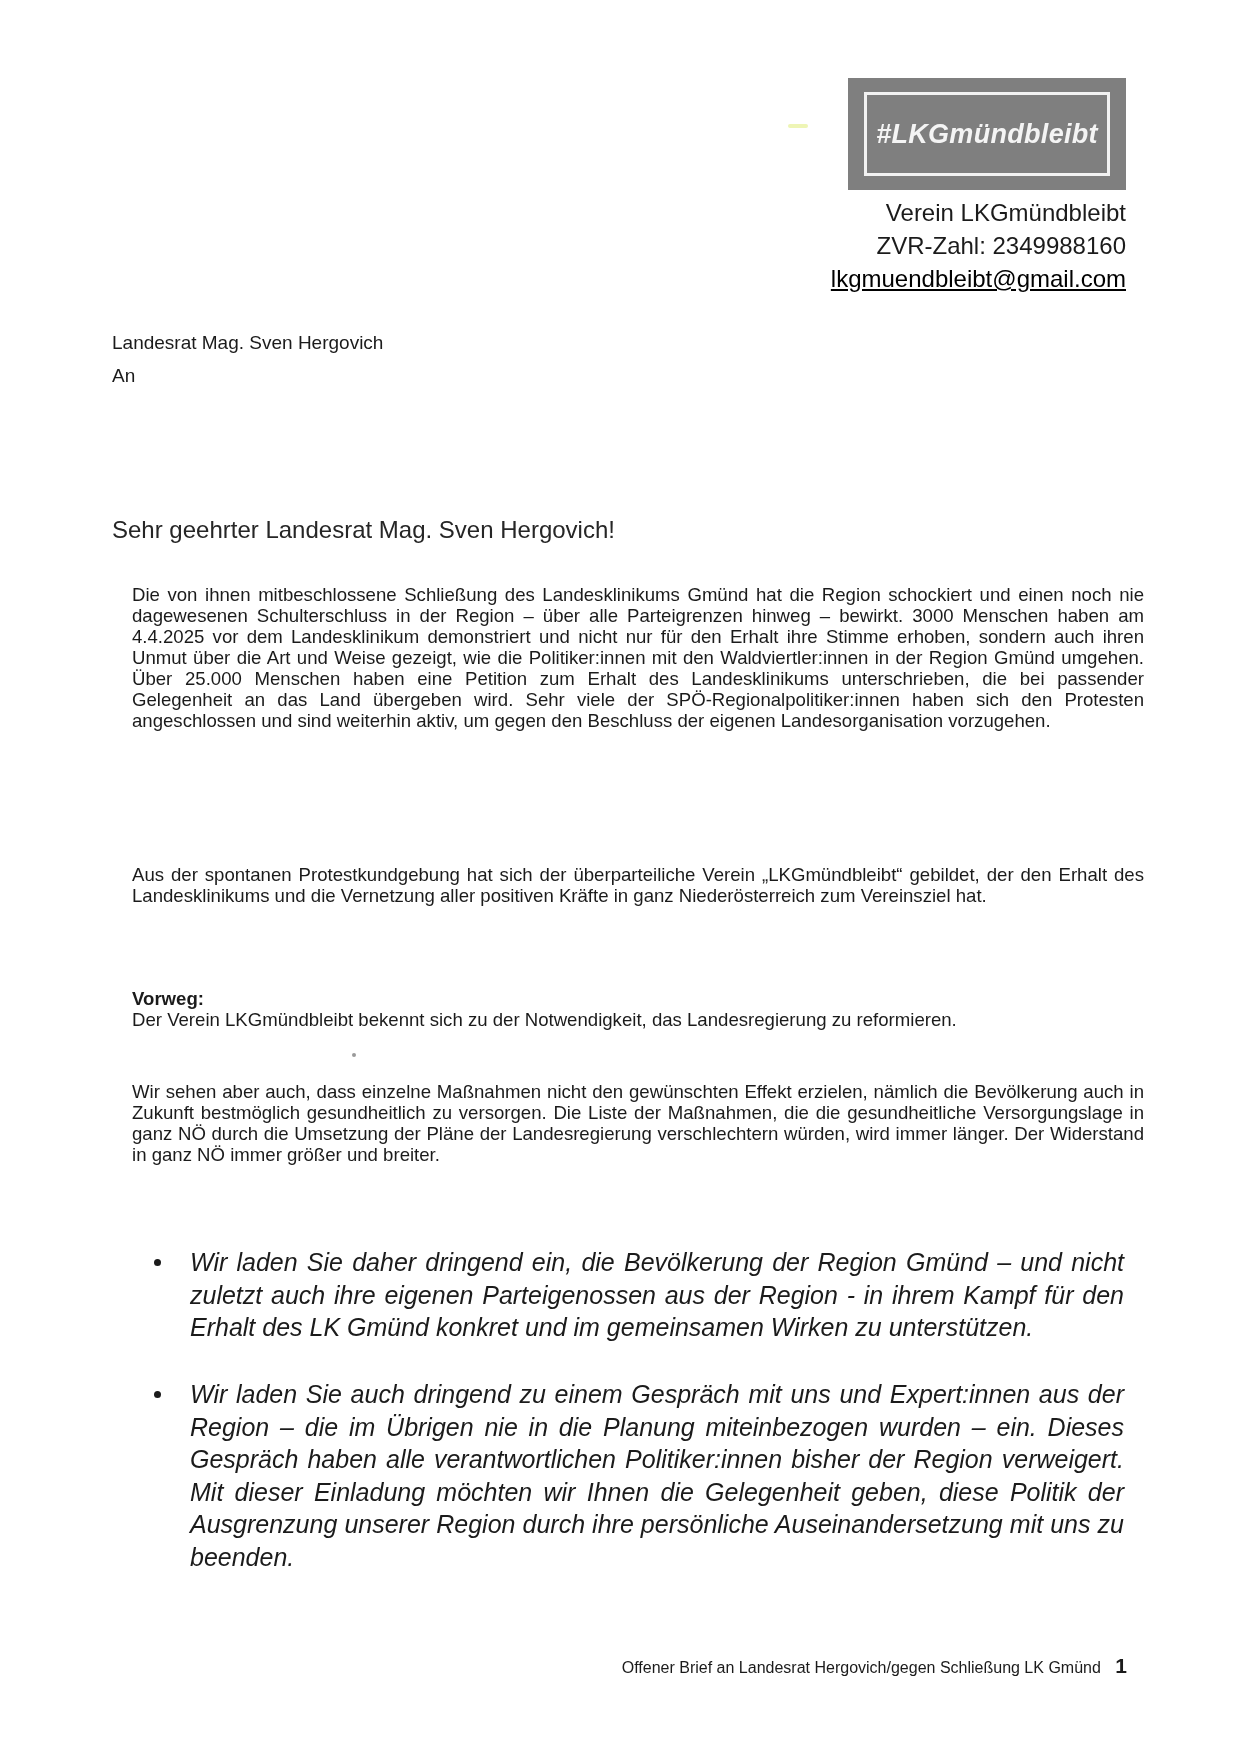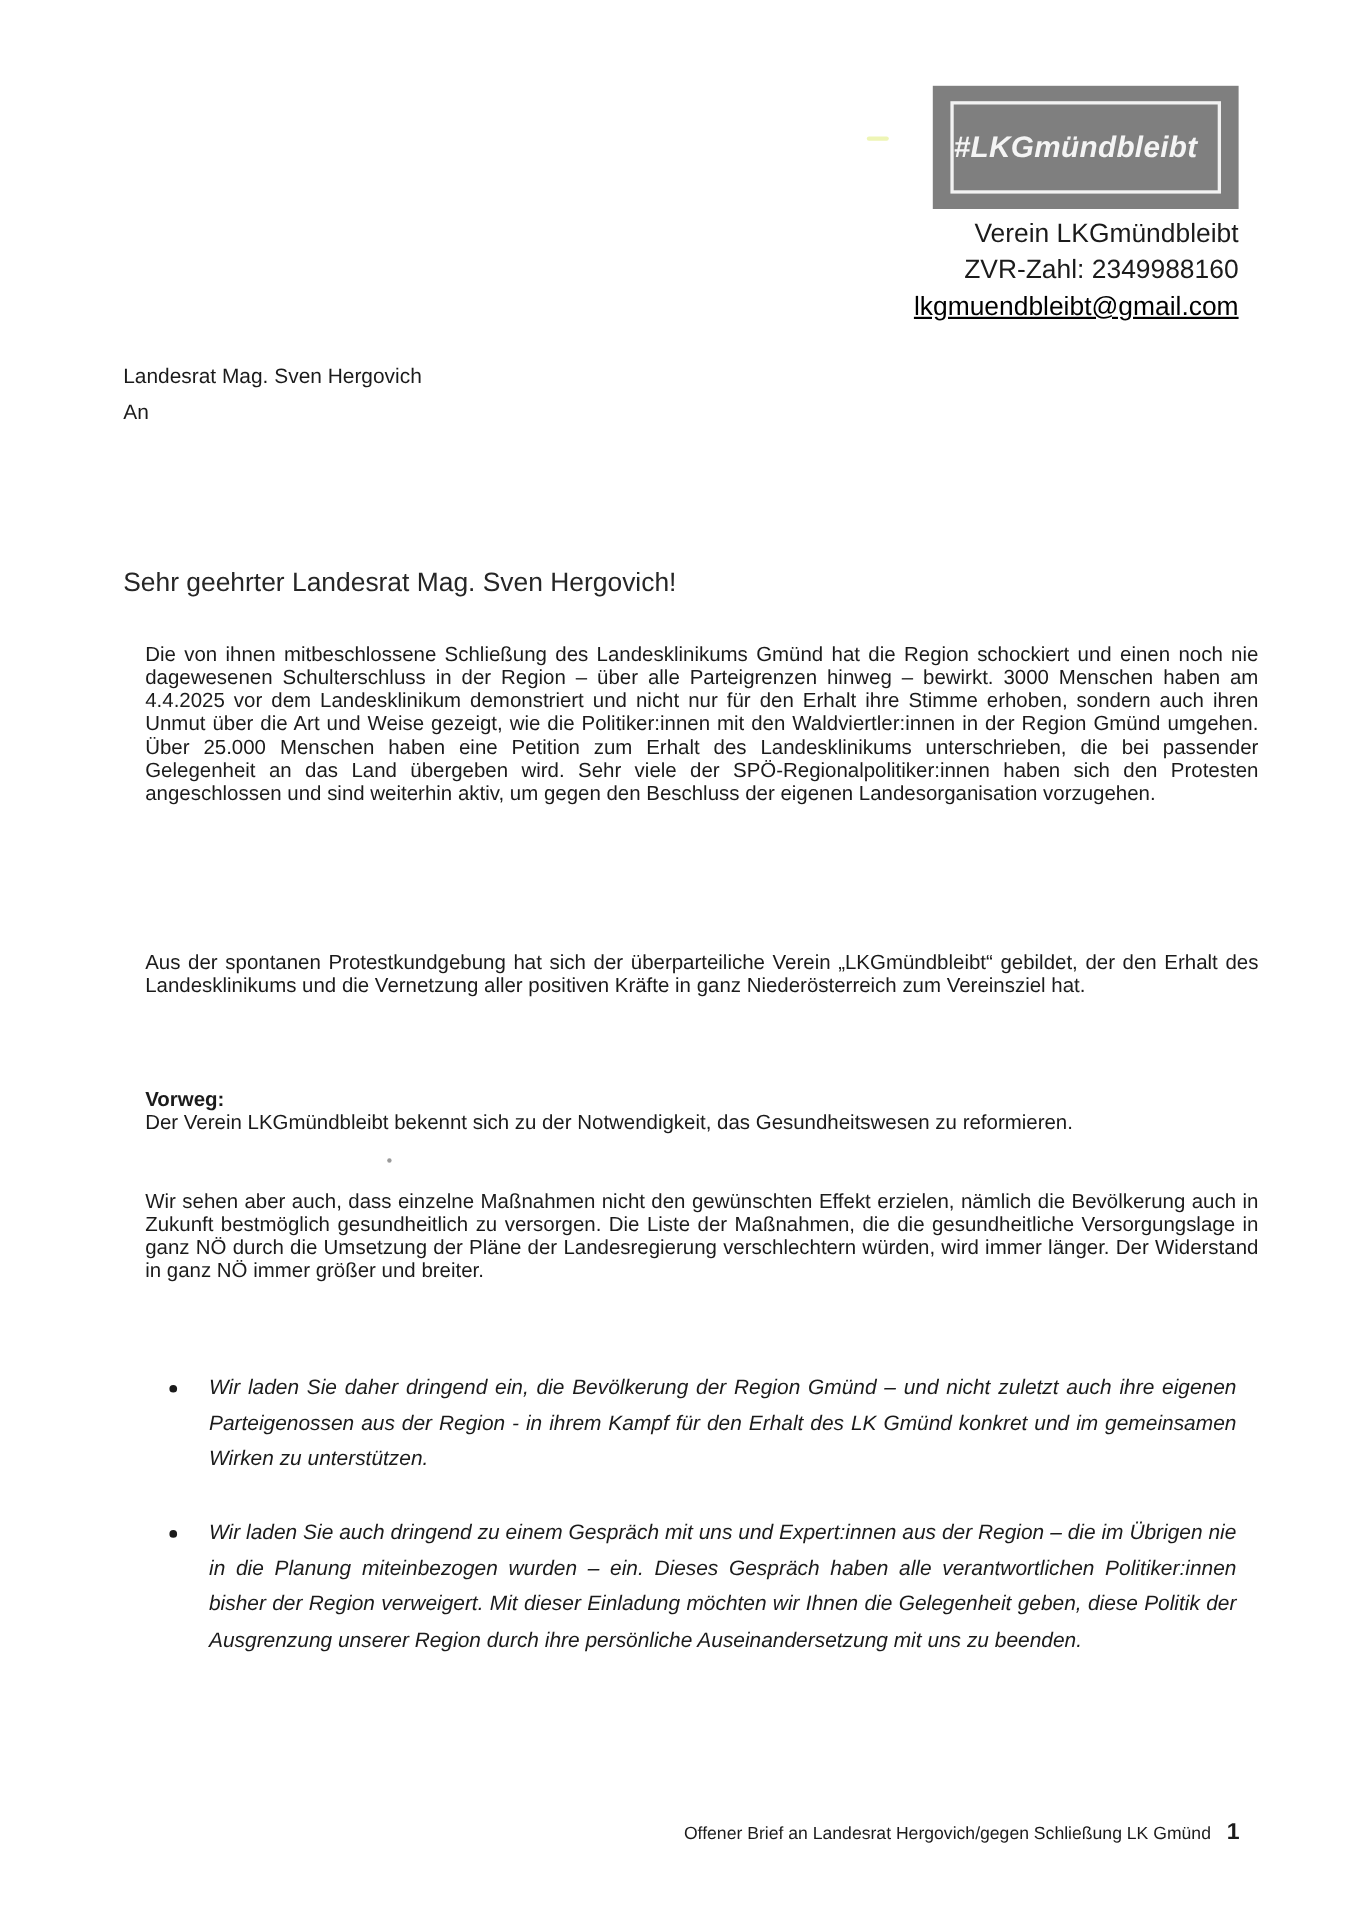--- a/index.html
+++ b/index.html
@@ -8,21 +8,21 @@
     font-family: "Liberation Sans", "DejaVu Sans", sans-serif;
     color: #1b1b1b;
   }
   .logo {
     position: absolute; left: 848px; top: 78px; width: 278px; height: 112px;
     background: #7f7f7f; box-sizing: border-box;
   }
   .logo-inner {
     position: absolute; left: 16px; top: 14px; right: 16px; bottom: 14px;
     border: 3px solid #f2f2f2; box-sizing: border-box;
-    display: flex; align-items: center; 
+    display: flex; align-items: center; justify-content: center;
   }
   .logo-text {
     color: #f4f4f4; font-weight: bold; font-style: italic; font-size: 27px;
     letter-spacing: 0.3px;
   }
   .speck { position: absolute; left: 788px; top: 124px; width: 20px; height: 4px;
     background: #eef5b5; border-radius: 2px; }
   .speck2 { position: absolute; left: 352px; top: 1053px; width: 4px; height: 4px;
     background: #9a9a9a; border-radius: 2px; }
   .sender {
@@ -46,21 +46,21 @@
   .p2 { top: 864px; }
   .p3 { top: 988px; }
   .p3 .label { font-weight: bold; display: block; }
   .p4 { top: 1081px; }
   .bullets {
     position: absolute; left: 150px; width: 974px; margin: 0; padding: 0; list-style: none;
   }
   .bullets.b1 { top: 1246px; }
   .bullets.b2 { top: 1378px; }
   .bullets li {
-    position: relative; padding-left: 40px; font-style: italic; font-size: 19px;
+    position: relative; padding-left: 40px; font-style: italic; font-size: 25px;
     line-height: 32.5px; text-align: justify;
   }
   .bullet-dot {
     position: absolute; left: 4px; top: 13px; width: 7px; height: 7px; border-radius: 50%;
     background: #1b1b1b;
   }
   .footer {
     position: absolute; right: 118px; top: 1638px; font-size: 16px; color: #1b1b1b; margin-top: 16px;
   }
   .footer .page-num { font-weight: bold; font-size: 21px; margin-left: 10px; }
@@ -86,21 +86,21 @@
   <div>Landesrat Mag. Sven Hergovich</div>
   <div>An</div>
 </div>
 
 <div class="salutation">Sehr geehrter Landesrat Mag. Sven Hergovich!</div>
 
 <div class="body-block p1">Die von ihnen mitbeschlossene Schließung des Landesklinikums Gmünd hat die Region schockiert und einen noch nie dagewesenen Schulterschluss in der Region – über alle Parteigrenzen hinweg – bewirkt. 3000 Menschen haben am 4.4.2025 vor dem Landesklinikum demonstriert und nicht nur für den Erhalt ihre Stimme erhoben, sondern auch ihren Unmut über die Art und Weise gezeigt, wie die Politiker:innen mit den Waldviertler:innen in der Region Gmünd umgehen. Über 25.000 Menschen haben eine Petition zum Erhalt des Landesklinikums unterschrieben, die bei passender Gelegenheit an das Land übergeben wird. Sehr viele der SPÖ-Regionalpolitiker:innen haben sich den Protesten angeschlossen und sind weiterhin aktiv, um gegen den Beschluss der eigenen Landesorganisation vorzugehen.</div>
 <div class="body-block p2">Aus der spontanen Protestkundgebung hat sich der überparteiliche Verein „LKGmündbleibt“ gebildet, der den Erhalt des Landesklinikums und die Vernetzung aller positiven Kräfte in ganz Niederösterreich zum Vereinsziel hat.</div>
 <div class="body-block p3">
   <span class="label">Vorweg:</span>
-  <span>Der Verein LKGmündbleibt bekennt sich zu der Notwendigkeit, das Gesundheitswesen zu reformieren.</span>
+  <span>Der Verein LKGmündbleibt bekennt sich zu der Notwendigkeit, das Landesregierung zu reformieren.</span>
 </div>
 <div class="body-block p4">Wir sehen aber auch, dass einzelne Maßnahmen nicht den gewünschten Effekt erzielen, nämlich die Bevölkerung auch in Zukunft bestmöglich gesundheitlich zu versorgen. Die Liste der Maßnahmen, die die gesundheitliche Versorgungslage in ganz NÖ durch die Umsetzung der Pläne der Landesregierung verschlechtern würden, wird immer länger. Der Widerstand in ganz NÖ immer größer und breiter.</div>
 
 <ul class="bullets b1">
   <li>
     <span class="bullet-dot"></span>
     <span>Wir laden Sie daher dringend ein, die Bevölkerung der Region Gmünd – und nicht zuletzt auch ihre eigenen Parteigenossen aus der Region - in ihrem Kampf für den Erhalt des LK Gmünd konkret und im gemeinsamen Wirken zu unterstützen.</span>
   </li>
 </ul>
 <ul class="bullets b2">

